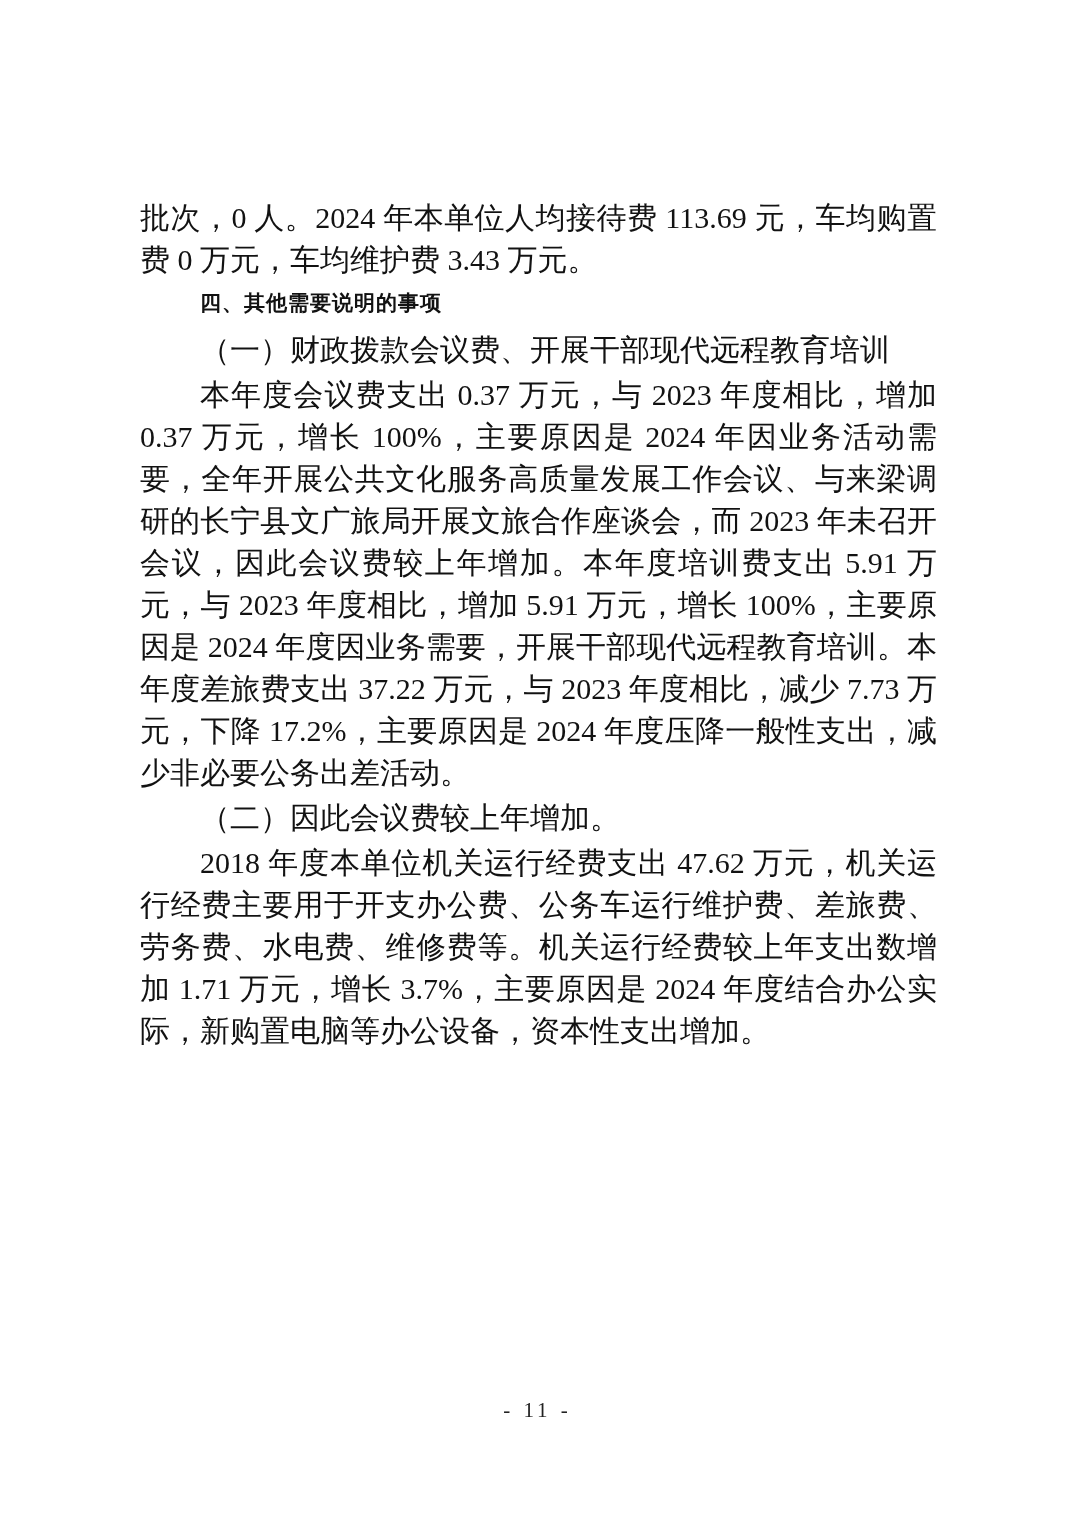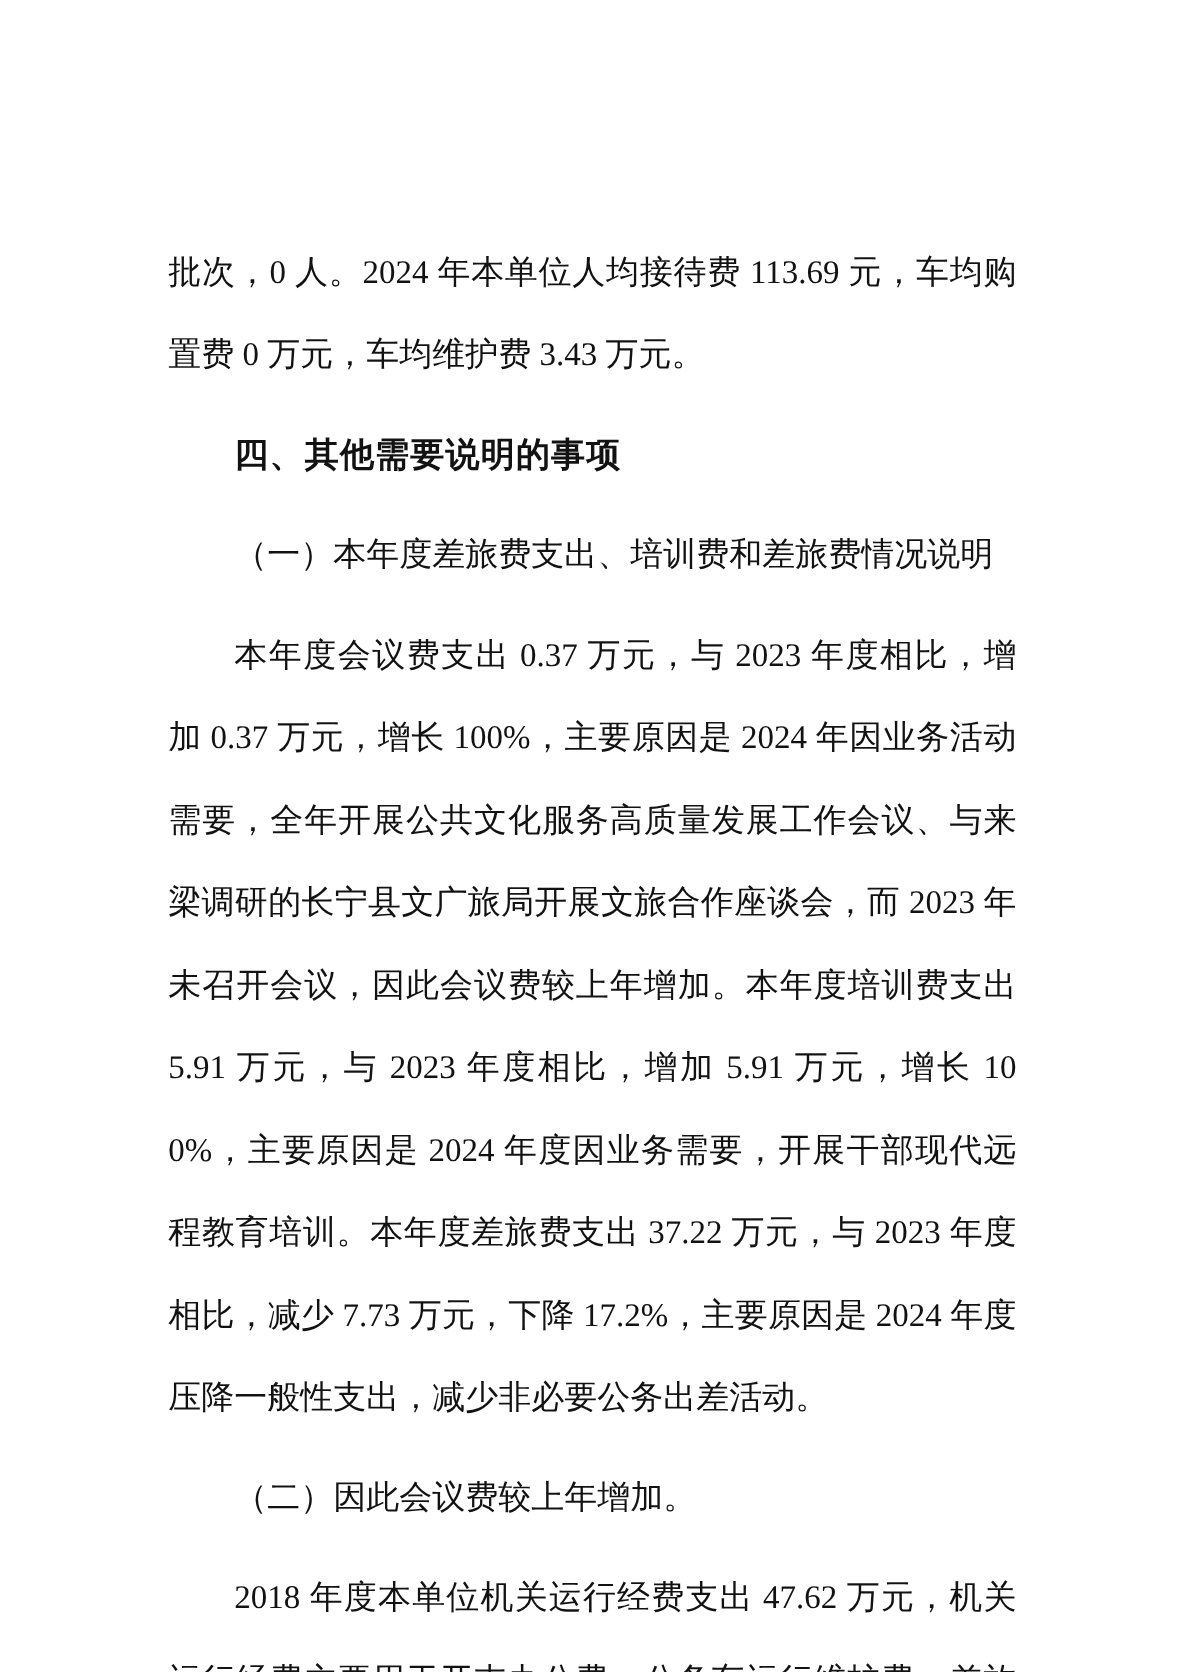--- a/index.html
+++ b/index.html
@@ -16,34 +16,34 @@
     font-family: "Liberation Serif", "DejaVu Serif", serif;
     color: #121212;
   }
   .content {
     position: absolute;
     left: 137px;
     top: 194px;
     width: 803px;
   }
   .content p {
-    margin: 16px;
+    margin: 3px;
     font-size: 30px;
-    line-height: 75px;
+    line-height: 42px;
     text-align: justify;
     text-align-last: left;
     word-break: break-all;
   }
   .content p.indent {
     text-indent: 60px;
   }
   .content p.heading {
-    font-family: Liberation Serif, serif;
+    font-family: Liberation Mono, monospace;
     font-weight: 700;
-    font-size: 31px;
+    font-size: 21px;
     text-indent: 60px;
     letter-spacing: 1px;
   }
   .footer {
     position: absolute;
     top: 1398px;
     left: 0;
     width: 100%;
     text-align: center;
     font-size: 21px;
@@ -51,18 +51,19 @@
     color: #222222;
   }
 </style>
 </head>
 <body>
 
 <div class="page">
   <div class="content" id="content">
       <p class="">批次，0 人。2024 年本单位人均接待费 113.69 元，车均购置费 0 万元，车均维护费 3.43 万元。</p>
       <p class="heading">四、其他需要说明的事项</p>
-      <p class=" indent">（一）本年度差旅费支出、培训费和差旅费情况说明</p>
+      <p class=" indent">（一）财政拨款会议费、开展干部现代远程教育培训</p>
       <p class=" indent">本年度会议费支出 0.37 万元，与 2023 年度相比，增加 0.37 万元，增长 100%，主要原因是 2024 年因业务活动需要，全年开展公共文化服务高质量发展工作会议、与来梁调研的长宁县文广旅局开展文旅合作座谈会，而 2023 年未召开会议，因此会议费较上年增加。本年度培训费支出 5.91 万元，与 2023 年度相比，增加 5.91 万元，增长 100%，主要原因是 2024 年度因业务需要，开展干部现代远程教育培训。本年度差旅费支出 37.22 万元，与 2023 年度相比，减少 7.73 万元，下降 17.2%，主要原因是 2024 年度压降一般性支出，减少非必要公务出差活动。</p>
       <p class=" indent">（二）因此会议费较上年增加。</p>
       <p class=" indent">2018 年度本单位机关运行经费支出 47.62 万元，机关运行经费主要用于开支办公费、公务车运行维护费、差旅费、劳务费、水电费、维修费等。机关运行经费较上年支出数增加 1.71 万元，增长 3.7%，主要原因是 2024 年度结合办公实际，新购置电脑等办公设备，资本性支出增加。</p>
     </div>
+  <div class="footer">- 11 -</div>
 </div>
 
 </body></html>

